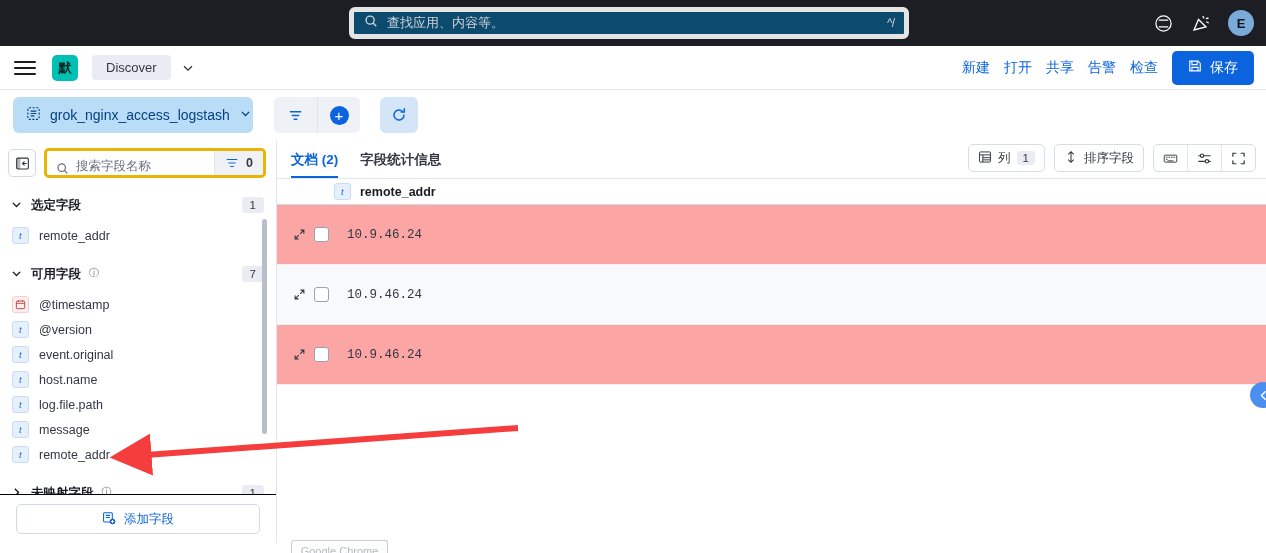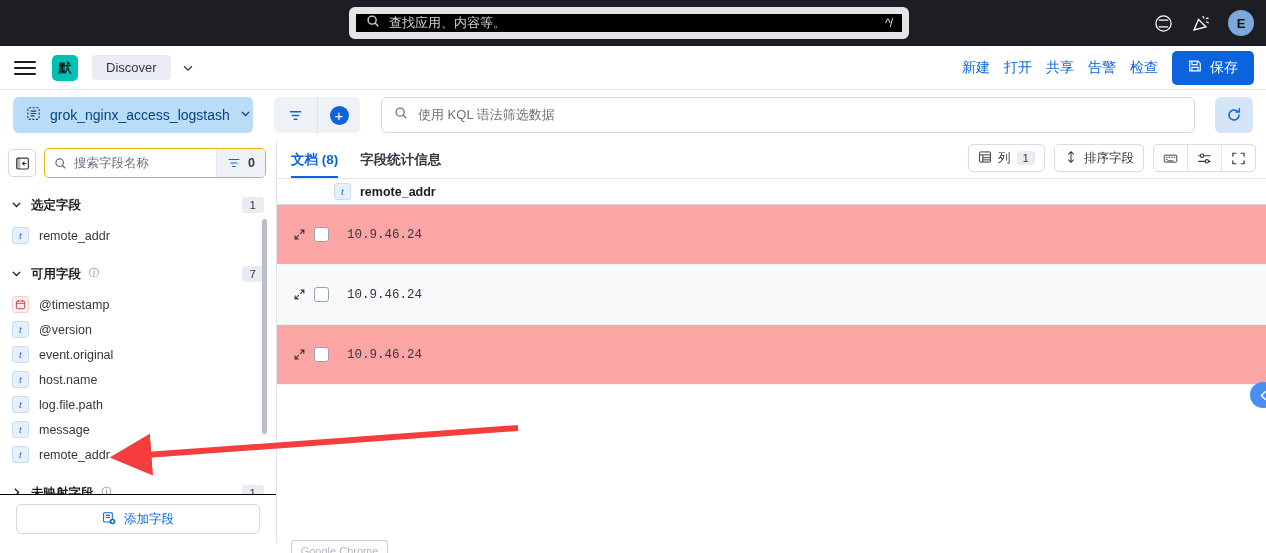--- a/index.html
+++ b/index.html
@@ -17,21 +17,21 @@
     display: flex; align-items: center;
     position: relative;
   }
   .brand { display: flex; align-items: center; gap: 10px; padding-left: 14px; width: 340px; }
   .brand-logo { width: 26px; height: 26px; position: relative; }
   .brand-name { color: #ffffff; font-size: 21px; letter-spacing: .2px; }
 
   .global-search {
     position: absolute; left: 349px; top: 7px;
     width: 560px; height: 32px;
-    background: #000000; border: 7px solid #e5e5e5;
+    background: #0c4a6e; border: 5px solid #e5e5e5;
     border-radius: 6px;
     display: flex; align-items: center; padding: 0 10px;
     gap: 9px;
   }
   .global-search .ph { color: #cfd2d8; font-size: 13px; flex: 1; }
   .gs-kbd { color: #cfd2d8; font-size: 12px; letter-spacing: -1px; }
 
   .top-right { position: absolute; right: 12px; top: 0; height: 46px; display: flex; align-items: center; gap: 16px; }
   .top-icon { width: 22px; height: 22px; display: flex; align-items: center; justify-content: center; cursor: pointer; }
   .avatar {
@@ -116,22 +116,22 @@
     width: 277px; border-right: 1px solid #e3e6ec;
     display: flex; flex-direction: column; position: relative;
     background: #fff;
   }
   .sb-top { display: flex; align-items: center; gap: 8px; padding: 8px 10px 7px 8px; }
   .sb-collapse {
     width: 28px; height: 28px; border: 1px solid #d3d9e3; border-radius: 5px;
     display: flex; align-items: center; justify-content: center; cursor: pointer; background:#fff;
   }
   .sb-search {
-    flex: 1; height: 30px; border: 1px solid #eab308; border-radius: 5px;
-    display: flex; align-items: center; overflow: hidden;
+    flex: 1; height: 30px; border: 3px solid #eab308; border-radius: 5px;
+    display: flex; align-items: flex-end; overflow: hidden;
   }
   .sb-search .ph { color: #69707d; font-size: 12.5px; flex: 1; padding-left: 7px; }
   .sb-search-icon { padding-left: 9px; display: flex; }
   .sb-filter {
     display: flex; align-items: center; gap: 7px;
     background: #eef1f6; height: 100%; padding: 0 10px;
     border-left: 1px solid #e3e6ec; cursor: pointer;
   }
   .sb-filter .cnt { font-size: 12.5px; color: #343741; font-weight: bold; }
 
@@ -326,29 +326,20 @@
     <span class="fg-btn">
       <svg width="15" height="15" viewBox="0 0 16 16" fill="none" stroke="#0b64dd" stroke-width="1.4" stroke-linecap="round">
         <path d="M2.5 4h11M4.5 8h7M6.5 12h3"></path>
       </svg>
     </span>
     <span class="fg-btn">
       <span class="plus-circle">+</span>
     </span>
   </div>
 
-  <div class="kql-input">
-    <span>
-      <svg width="14" height="14" viewBox="0 0 16 16" fill="none" stroke="#69707d" stroke-width="1.5">
-        <circle cx="7" cy="7" r="4.6"></circle>
-          <line x1="10.4" y1="10.4" x2="14" y2="14"></line>
-      </svg>
-    </span>
-    <span class="ph">使用 KQL 语法筛选数据</span>
-  </div>
 
   <div class="refresh-btn">
     <svg width="16" height="16" viewBox="0 0 16 16" fill="none" stroke="#0b64dd" stroke-width="1.5" stroke-linecap="round">
       <path d="M13 8a5 5 0 1 1-1.6-3.7"></path>
         <path d="M13.3 1.8v3.1h-3.1"></path>
     </svg>
   </div>
 </div>
 
 <div class="content">
@@ -463,21 +454,21 @@
           </svg>
         </span>
         <span>添加字段</span>
       </div>
     </div>
   </div>
 
   <div class="main">
     <div class="main-head">
       <div class="tabs">
-        <span class="tab active">文档 (8)</span>
+        <span class="tab active">文档 (2)</span>
         <span class="tab">字段统计信息</span>
       </div>
 
       <div class="grid-tools">
         <div class="tool-group">
           <span class="tool-btn">
             <span>
               <svg width="14" height="14" viewBox="0 0 16 16" fill="none" stroke="#343741" stroke-width="1.1">
                 <rect x="1.8" y="2.2" width="12.4" height="11.6" rx="1"></rect>
                 <path d="M1.8 5.6h12.4M5.5 5.6v8.2M5.5 8.8h8.7M5.5 11.3h8.7"></path>

